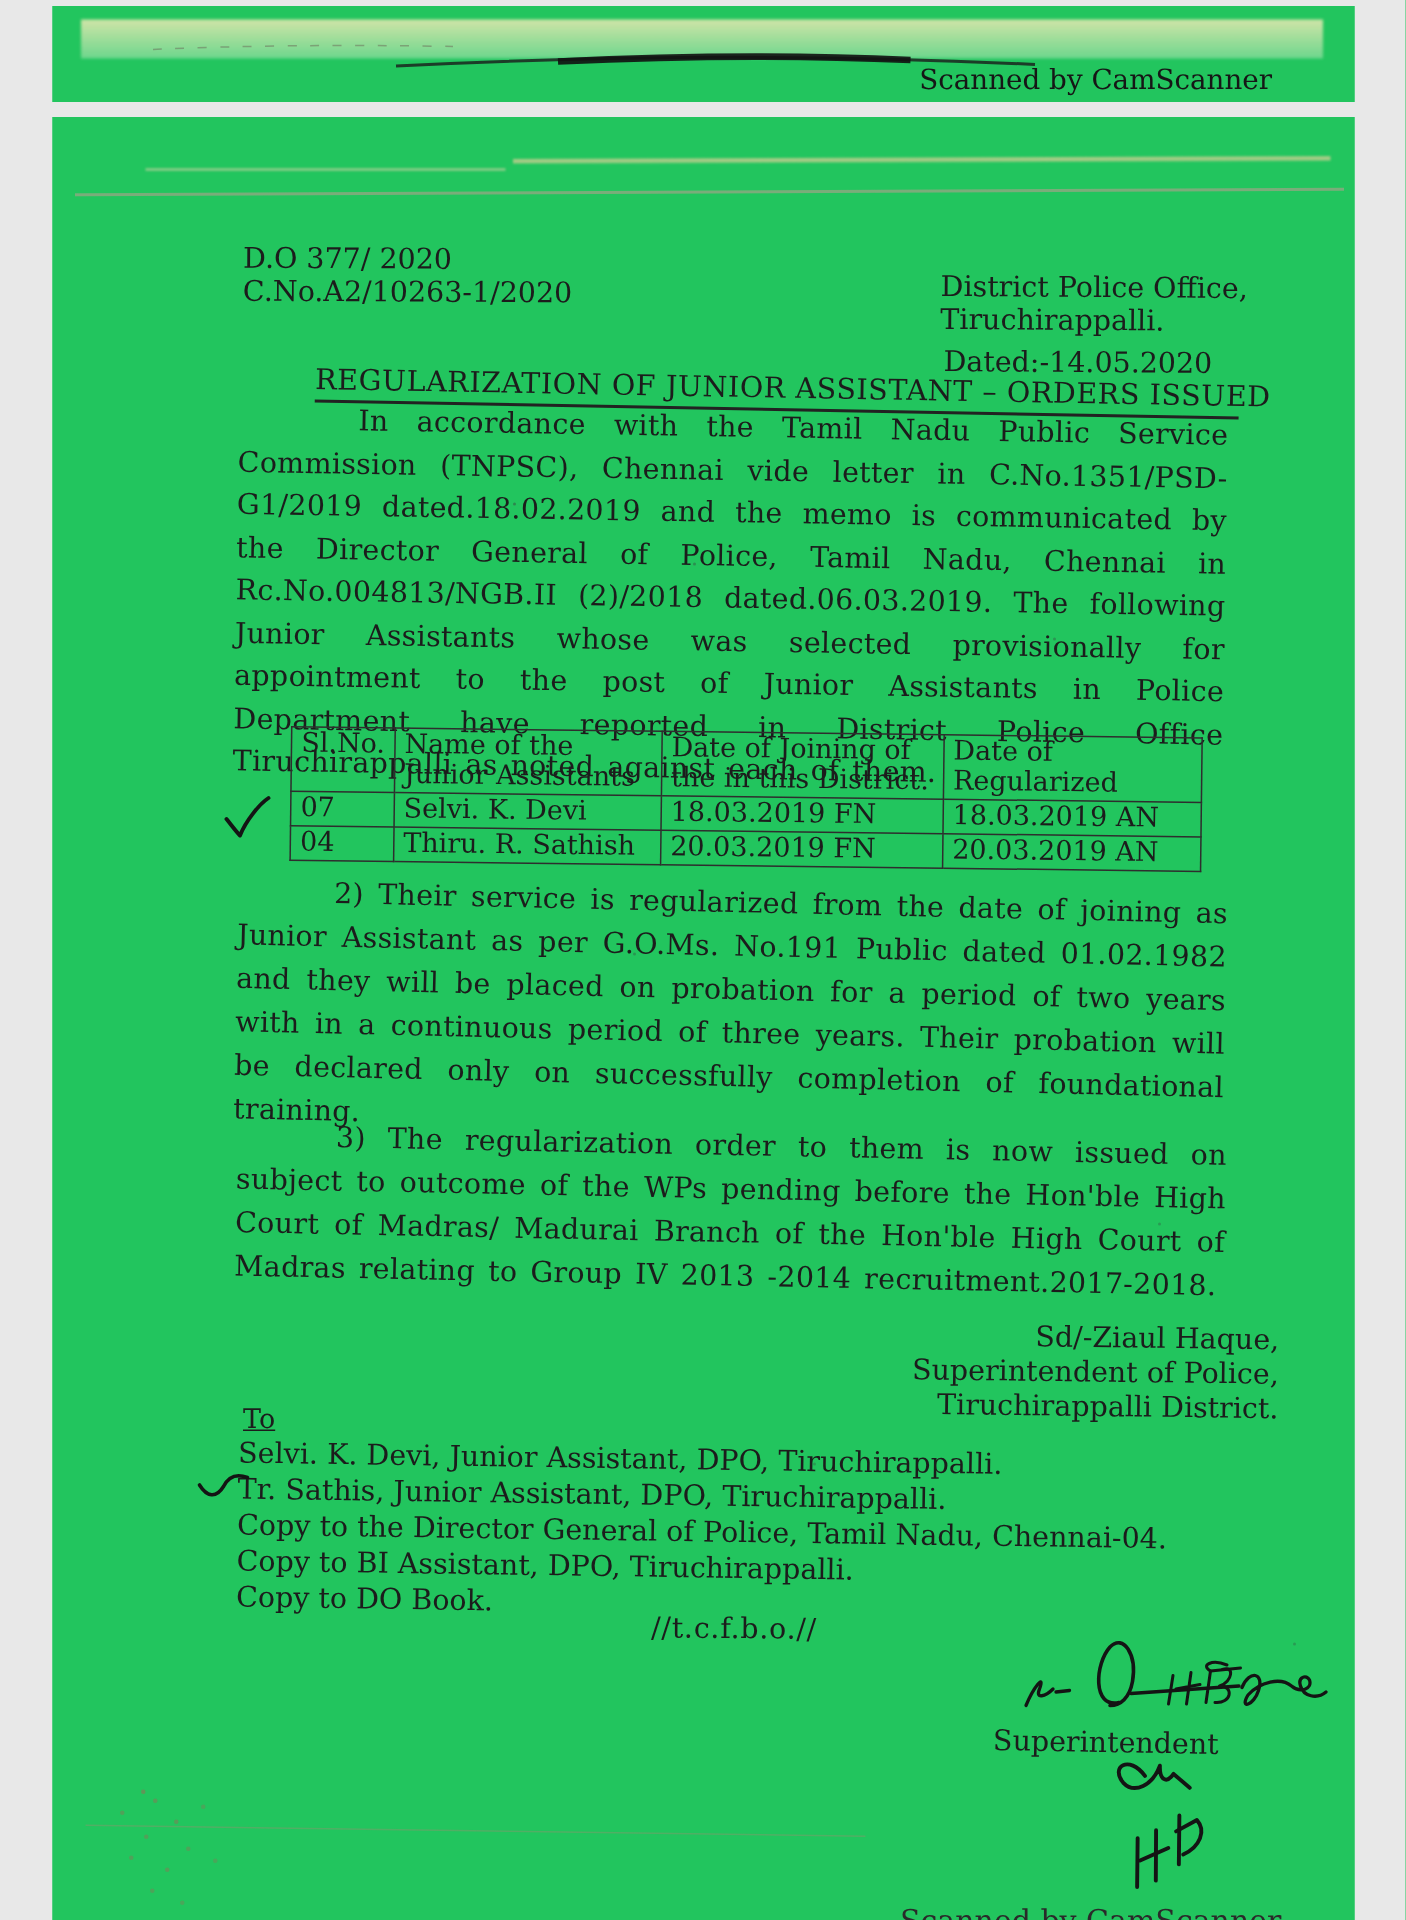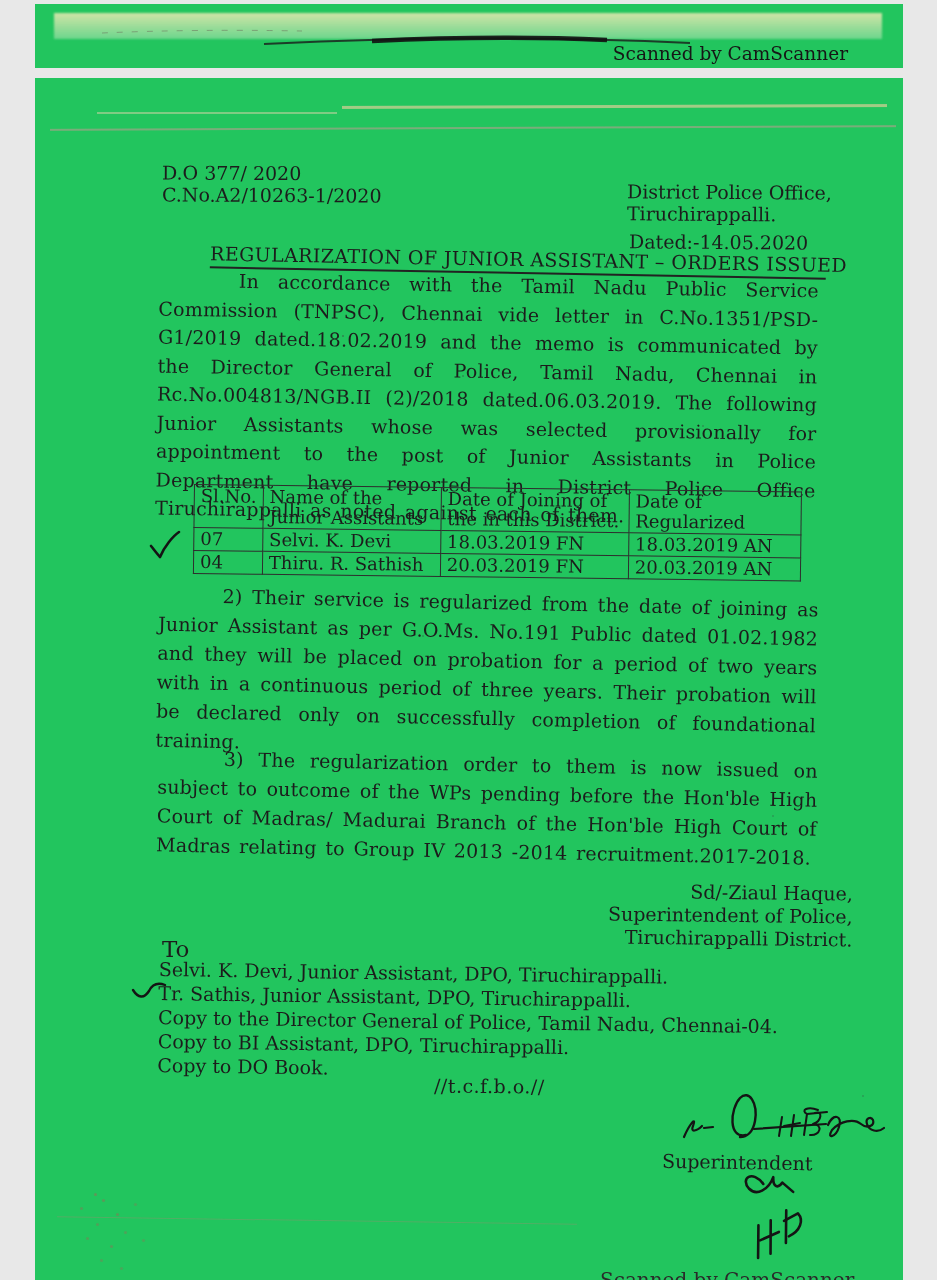--- a/index.html
+++ b/index.html
@@ -60,21 +60,21 @@
   table.doc-table{
     position:absolute;left:152px;top:399px;border-collapse:collapse;
     transform:rotate(0.7deg);transform-origin:left top;
     font-size:18px;line-height:20px;
   }
   table.doc-table td,table.doc-table th{
     border:1.6px solid #2e2e2e;padding:1px 6px;text-align:left;
     font-weight:normal;vertical-align:top;
   }
   .sdblock{right:43px;top:796px;font-size:19px;line-height:23px;text-align:right;transform:rotate(0.7deg);}
-  .to-label{left:120px;top:851px;font-size:23px;}
+  .to-label{left:120px;top:851px;font-size:18px;text-decoration:underline;}
   .addrblock{left:117px;top:872px;font-size:19px;line-height:24px;transform:rotate(0.85deg);transform-origin:left top;white-space:nowrap;}
   .tcfbo{left:392px;top:990px;font-size:19px;letter-spacing:0.5px;transform:rotate(0.5deg);}
   .sup-label{left:620px;top:1066px;font-size:19px;transform:rotate(1deg);}
   .ink{stroke:#141414;fill:none;stroke-linecap:round;stroke-linejoin:round;}
   .sig-svg{position:absolute;left:628px;top:1006px;}
   .note-svg{position:absolute;left:695px;top:1078px;transform:rotate(-10deg);}
   .tick-table{position:absolute;left:106px;top:444px;}
   .tick-addr{position:absolute;left:89px;top:893px;}
 </style>
 </head>

